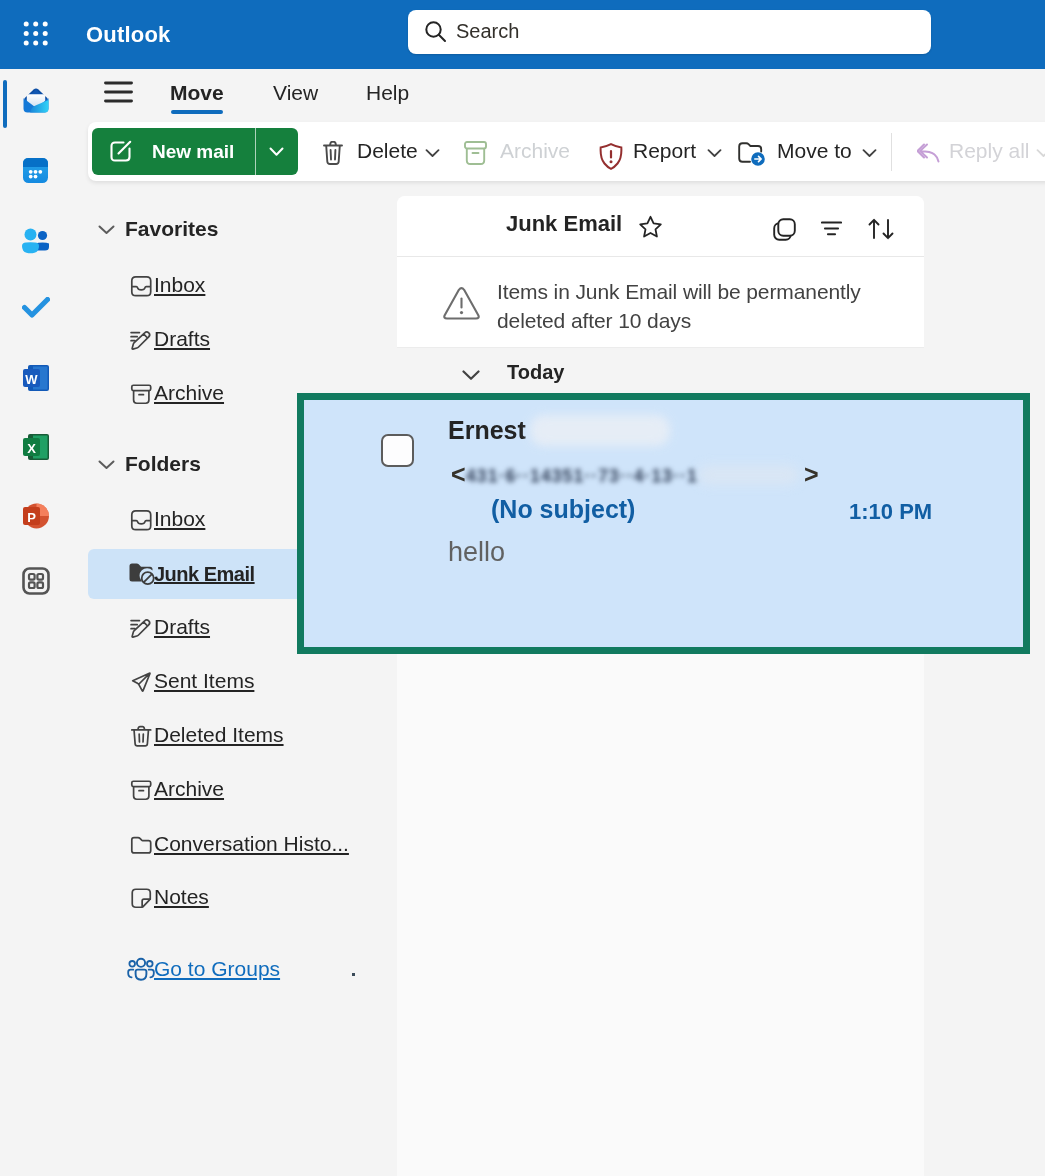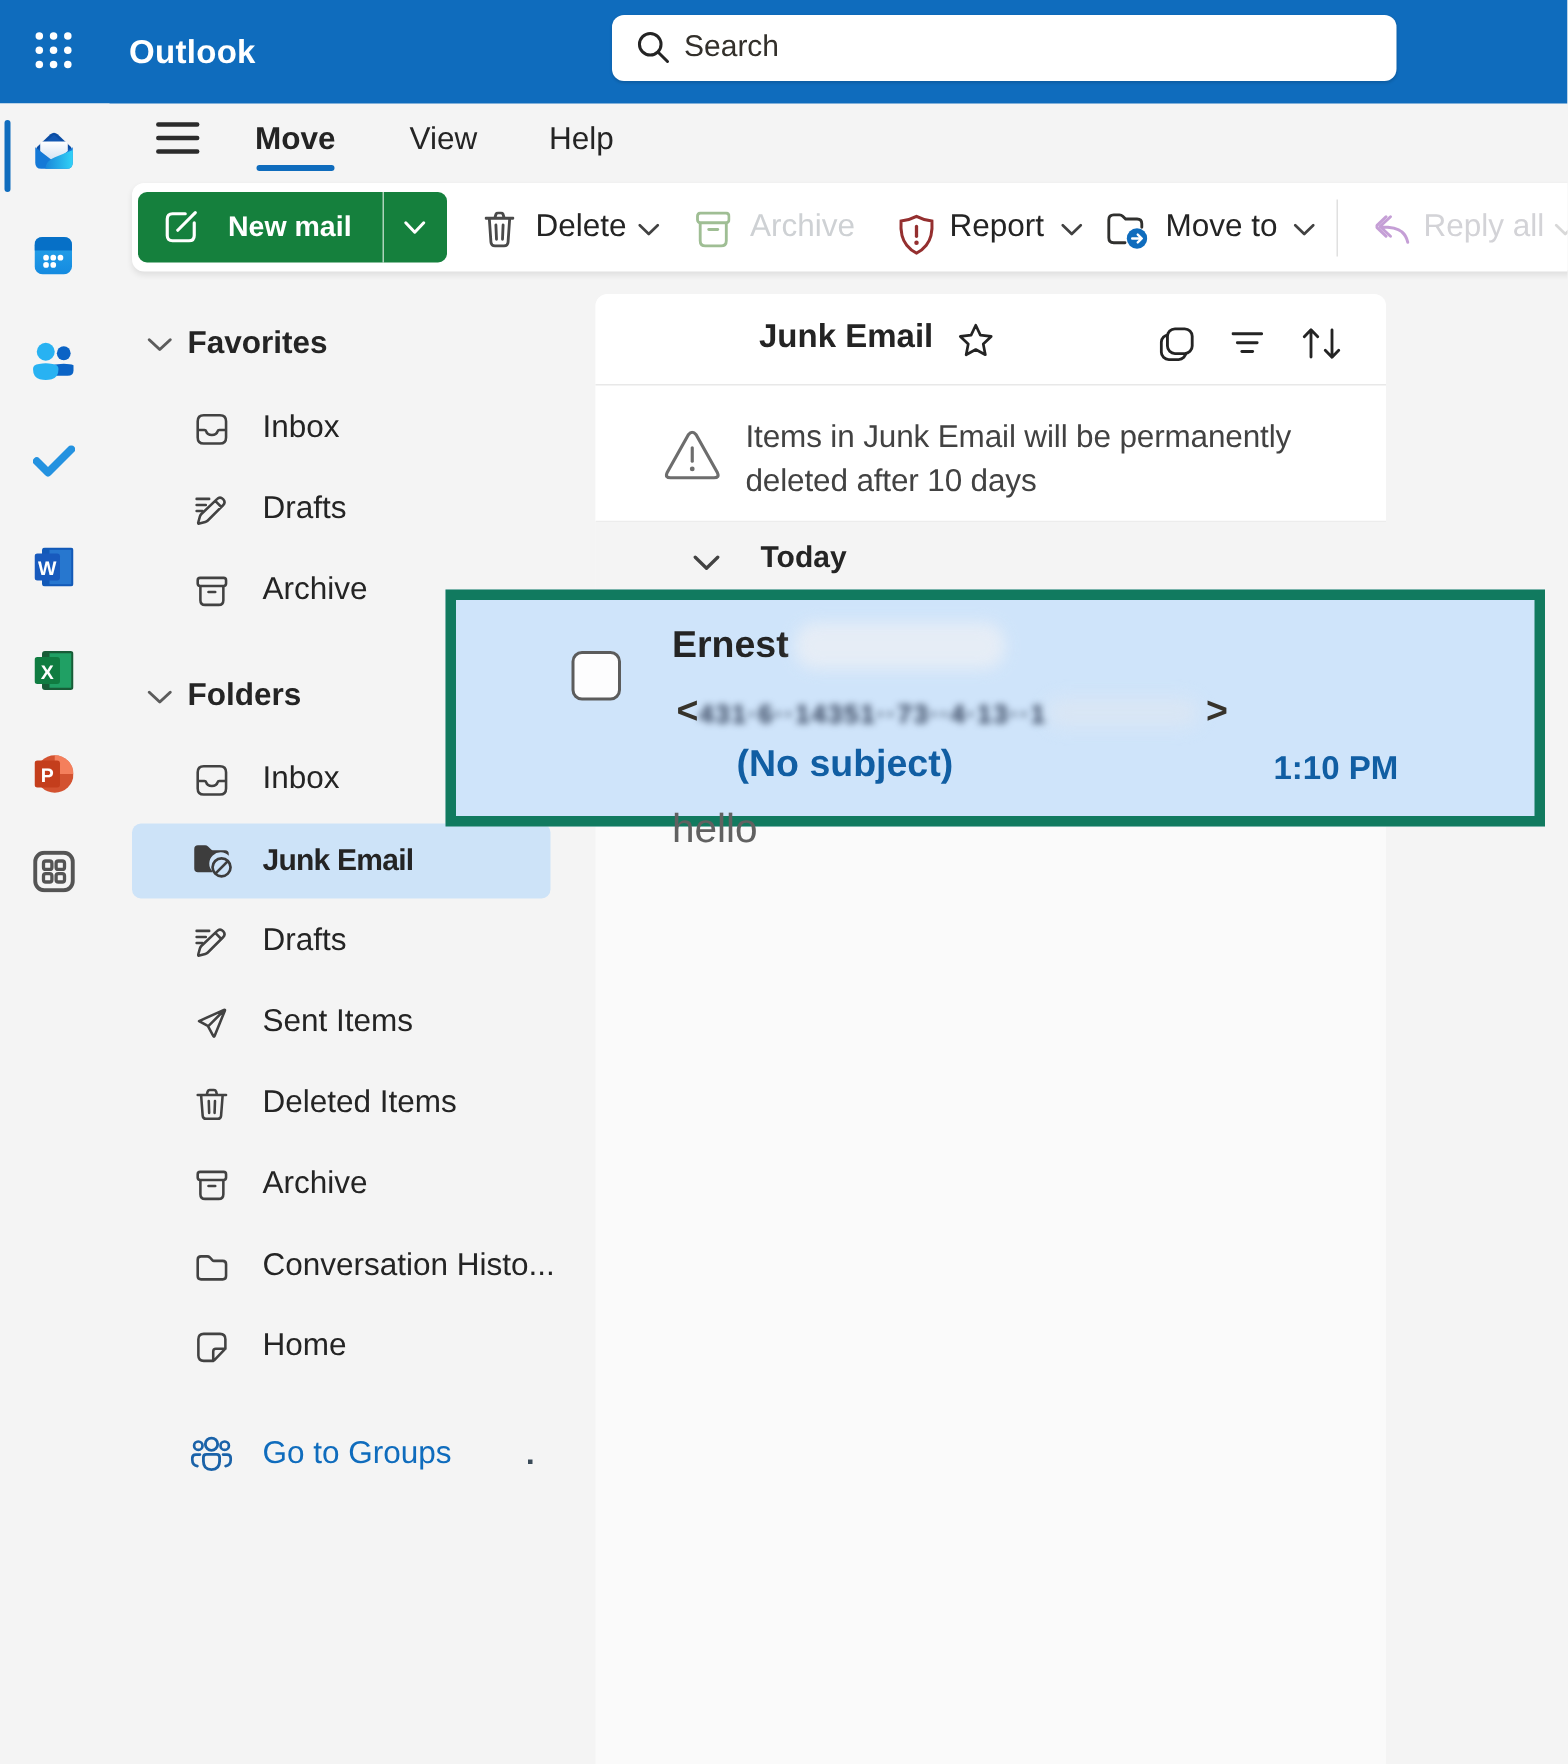--- a/index.html
+++ b/index.html
@@ -23,32 +23,32 @@
 #tab-help { left:366px; }
 
 #toolbar { position:absolute; left:88px; top:122px; width:965px; height:59px; background:#fff; border-radius:8px; box-shadow:0 2px 4px rgba(0,0,0,.09); }
 #newmail { position:absolute; left:4px; top:6px; width:206px; height:47px; background:#15803d; border-radius:6px; color:#fff; }
 #newmail .lbl { position:absolute; left:60px; top:0; height:47px; line-height:47px; font-size:19px; font-weight:600; }
 #newmail .div { position:absolute; right:42px; top:0; bottom:0; width:1px; background:rgba(255,255,255,.65); }
 .tlabel { position:absolute; top:17px; font-size:21px; white-space:pre; }
 .tsep { position:absolute; left:803px; top:11px; width:1px; height:38px; background:#e0e0e0; }
 
 .navhead { position:absolute; left:125px; font-size:21px; font-weight:700; color:#242424; }
-.navitem { position:absolute; left:175px; font-size:21px; color:#242424; white-space:pre; }
+.navitem { position:absolute; left:154px; font-size:21px; color:#242424; white-space:pre;text-decoration:underline; }
 #junksel { position:absolute; left:88px; top:549px; width:279px; height:50px; border-radius:6px; background:#cde3f8; }
 
 #listpane { position:absolute; left:397px; top:196px; width:527px; height:980px; background:#fafafa; border-radius:8px 8px 0 0; }
 #listhead { position:absolute; left:0; top:0; width:527px; height:152px; background:#fff; border-radius:8px 8px 0 0; border-bottom:1px solid #ececec; }
 #listhead .title { position:absolute; left:109px; top:15px; font-size:22px; font-weight:700; }
 #headline { position:absolute; left:0; top:59.5px; width:527px; height:1px; background:#e8e8e8; }
 #greyband { position:absolute; left:0; top:152px; width:527px; height:45px; background:#f4f4f4; }
 #warn { position:absolute; left:100px; top:82px; width:380px; font-size:21px; line-height:28.5px; color:#424242; letter-spacing:-0.1px; }
 #today { position:absolute; left:110px; top:165px; font-size:20px; font-weight:700; color:#242424; }
 
-#gbox { position:absolute; left:297px; top:393px; width:733px; height:158px; border:7px solid #117a5f; background:#cfe4fa; z-index:40; }
+#gbox { position:absolute; left:297px; top:393px; width:733px; height:261px; border:7px solid #117a5f; background:#cfe4fa; z-index:40; }
 #gbox .name { position:absolute; left:144px; top:16px; font-size:25px; font-weight:700; color:#242424; }
 #gbox .subj { position:absolute; left:143px; top:95px; font-size:25px; font-weight:600; color:#115ea3;margin-left:44px; }
 #gbox .time { position:absolute; left:545px; top:99px; font-size:22px; font-weight:600; color:#115ea3; }
 #gbox .prev { position:absolute; left:144px; top:137px; font-size:27px; color:#616161; }
 #cbx { position:absolute; left:77px; top:34px; width:33px; height:33px; border:2px solid #5c5c5c; border-radius:7px; background:#fdfdfe; }
 .nico { left:130px; }
 #gbox .b1 { position:absolute; left:226px; top:15px; width:140px; height:31px; background:#e8eef6; border-radius:14px; filter:blur(5px); opacity:.92; }
 #gbox .b2 { position:absolute; left:394px; top:66px; width:101px; height:18px; background:#dde7f3; border-radius:9px; filter:blur(6px); opacity:.8; }
 #gbox .alt { position:absolute; left:147px; top:60px; font-size:25px; font-weight:700; color:#37332b; }
 #gbox .agt { position:absolute; left:500px; top:60px; font-size:25px; font-weight:700; color:#37332b; }
@@ -278,21 +278,21 @@
   <div class="navitem" style="top:327px;">Drafts</div>
   <div class="navitem" style="top:381px;">Archive</div>
   <div class="navhead" style="top:452px;">Folders</div>
   <div class="navitem" style="top:507px;">Inbox</div>
   <div class="navitem" style="top:562.5px; font-weight:600; font-size:20px; letter-spacing:-0.5px;">Junk Email</div>
   <div class="navitem" style="top:615px;">Drafts</div>
   <div class="navitem" style="top:669px;">Sent Items</div>
   <div class="navitem" style="top:723px;">Deleted Items</div>
   <div class="navitem" style="top:777px;">Archive</div>
   <div class="navitem" style="top:832px;">Conversation Histo...</div>
-  <div class="navitem" style="top:885px;">Home</div>
+  <div class="navitem" style="top:885px;">Notes</div>
   <div class="navitem" style="top:957px; color:#0f6cbd;">Go to Groups</div>
 </div>
 <div id="listpane">
   <div id="listhead">
     <div class="title">Junk Email</div>
     <div id="headline"></div>
     <svg class="abs" style="left:241px;top:19px;" width="25" height="24" viewBox="0 0 25 24">
       <path d="M12.5 1.8 L15.6 8.4 L22.8 9.3 L17.5 14.3 L18.9 21.5 L12.5 18 L6.1 21.5 L7.5 14.3 L2.2 9.3 L9.4 8.4 Z" fill="none" stroke="#242424" stroke-width="1.8" stroke-linejoin="round"></path>
     </svg>
     <svg class="abs" style="left:376px;top:22px;" width="23" height="23" viewBox="0 0 23 23">

